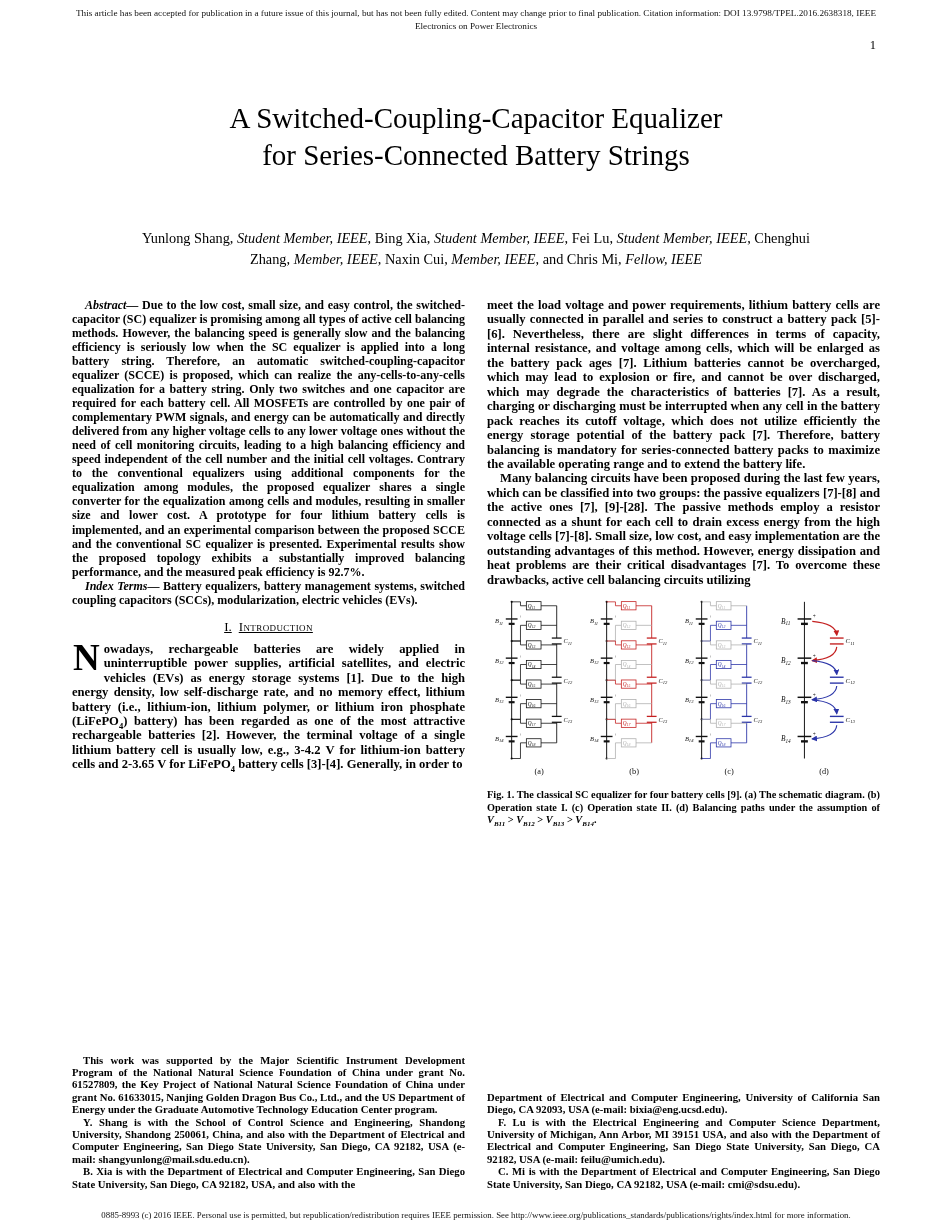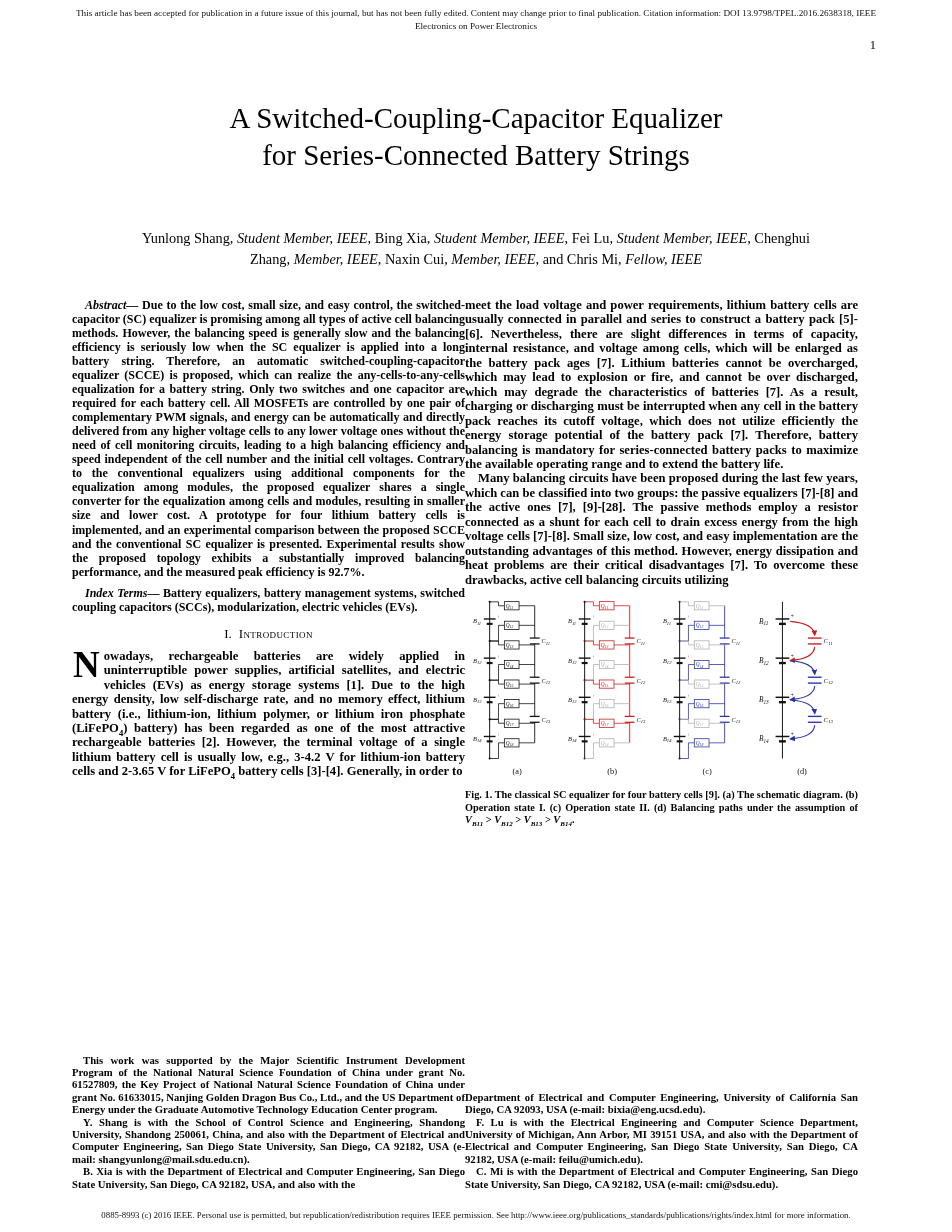--- a/index.html
+++ b/index.html
@@ -16,28 +16,28 @@
   .title {
     position:absolute; top:100px; left:0; width:100%;
     text-align:center; font-size:29px; font-weight:400; line-height:1.28;
   }
   .authors {
     position:absolute; top:228px; left:140px; right:140px;
     text-align:center; font-size:14.3px; line-height:1.45;
   }
   .columns {
     position:absolute; top:298px; left:72px; width:808px; height:892px;
-    display:flex; 
+    display:flex; gap:22px;
   }
   .col { width:393px; display:flex; flex-direction:column; }
   p { text-align:justify;font-weight:bold; }
   .abstract { font-size:12px; font-weight:bold; line-height:1.17; text-indent:13px; }
-  .index-terms { margin-top:7px; }
+  .index-terms { margin-top:0; }
   .section-heading {
-    margin:12px 0 7px; text-align:center; font-size:13px; font-weight:400;
+    margin:12px 0 7px; text-align:center; font-size:13px; font-weight:400;text-decoration:underline;
   }
   .sc { font-variant:small-caps; letter-spacing:0.4px; }
   .hsp { display:inline-block; width:7px; }
   .body-para { font-size:12.6px; line-height:1.148; text-indent:13px; }
   .noindent { text-indent:0; }
   .intro { text-indent:0; }
   .dropcap { float:left; font-size:37px; line-height:29px; padding:1px 4px 0 1px; }
   .figure { margin-top:7px; text-align:center; }
   .figure svg { display:inline-block; }
   .caption { font-size:10.3px; line-height:1.21; margin-top:3px; text-align:justify; }

